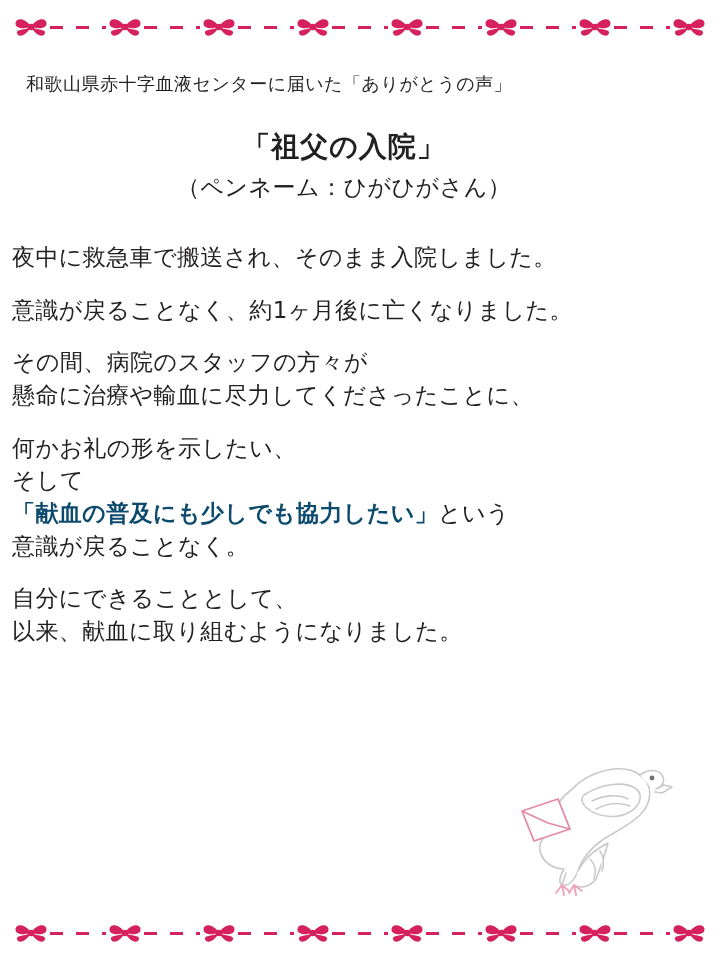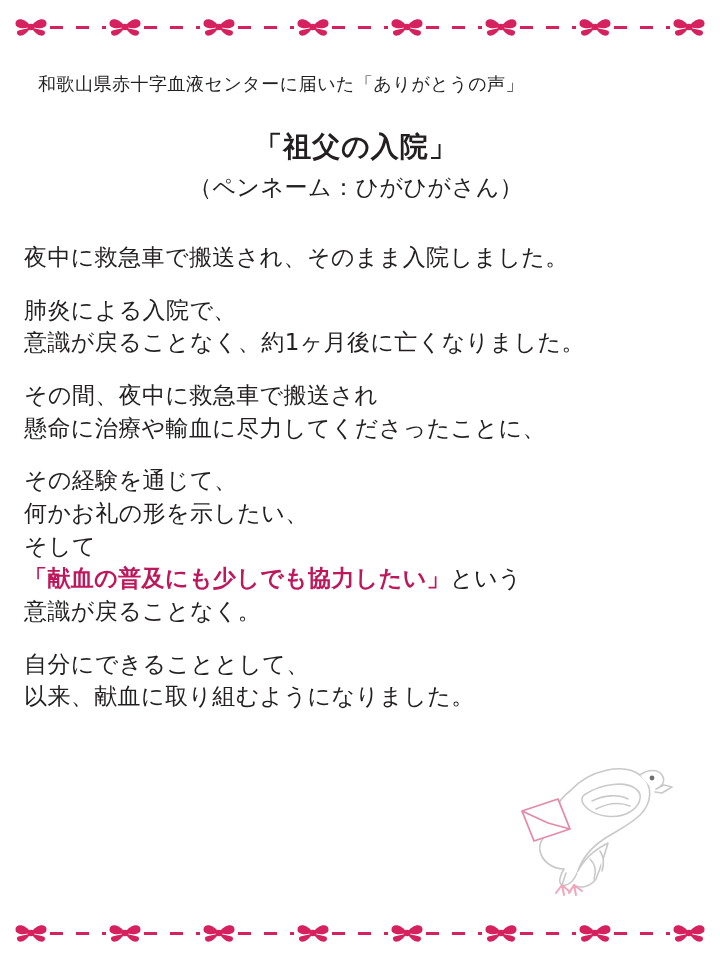--- a/index.html
+++ b/index.html
@@ -55,21 +55,21 @@
       #d6215f 13px,
       rgba(255,255,255,0) 13px,
       rgba(255,255,255,0) 26px
     );
   }
 
   
   .content {
     position: absolute;
     top: 58px;
-    left: 12px;
+    left: 0;
     width: 688px;
   }
   .intro-line {
     font-size: 18px;
     margin: 14px 0 0 26px;
     letter-spacing: 0.5px;
   }
   .title {
     text-align: center;
     font-size: 28px;
@@ -91,21 +91,21 @@
     letter-spacing: 0.4px;
   }
   .para {
     margin-bottom: 20px;
   }
   .para .ln {
     display: block;
     white-space: nowrap;
   }
   .highlight {
-    color: #be185d;
+    color: #0c4a6e;
     font-weight: bold;
   }
 
   
   .dove {
     position: absolute;
     right: 28px;
     bottom: 56px;
     width: 180px;
     height: 175px;
@@ -220,31 +220,29 @@
 
   <div class="penname">（ペンネーム：ひがひがさん）</div>
 
   <div class="body-text">
 
     <div class="para">
       <span class="ln">夜中に救急車で搬送され、そのまま入院しました。</span>
     </div>
 
     <div class="para">
-      <span class="ln">肺炎による入院で、</span>
       <span class="ln">意識が戻ることなく、約1ヶ月後に亡くなりました。</span>
     </div>
 
     <div class="para">
-      <span class="ln">その間、夜中に救急車で搬送され</span>
+      <span class="ln">その間、病院のスタッフの方々が</span>
       <span class="ln">懸命に治療や輸血に尽力してくださったことに、</span>
     </div>
 
     <div class="para">
-      <span class="ln">その経験を通じて、</span>
       <span class="ln">何かお礼の形を示したい、</span>
       <span class="ln">そして</span>
       <span class="ln"><span class="highlight">「献血の普及にも少しでも協力したい」</span><span>という</span></span>
       <span class="ln">意識が戻ることなく。</span>
     </div>
 
     <div class="para">
       <span class="ln">自分にできることとして、</span>
       <span class="ln">以来、献血に取り組むようになりました。</span>
     </div>

